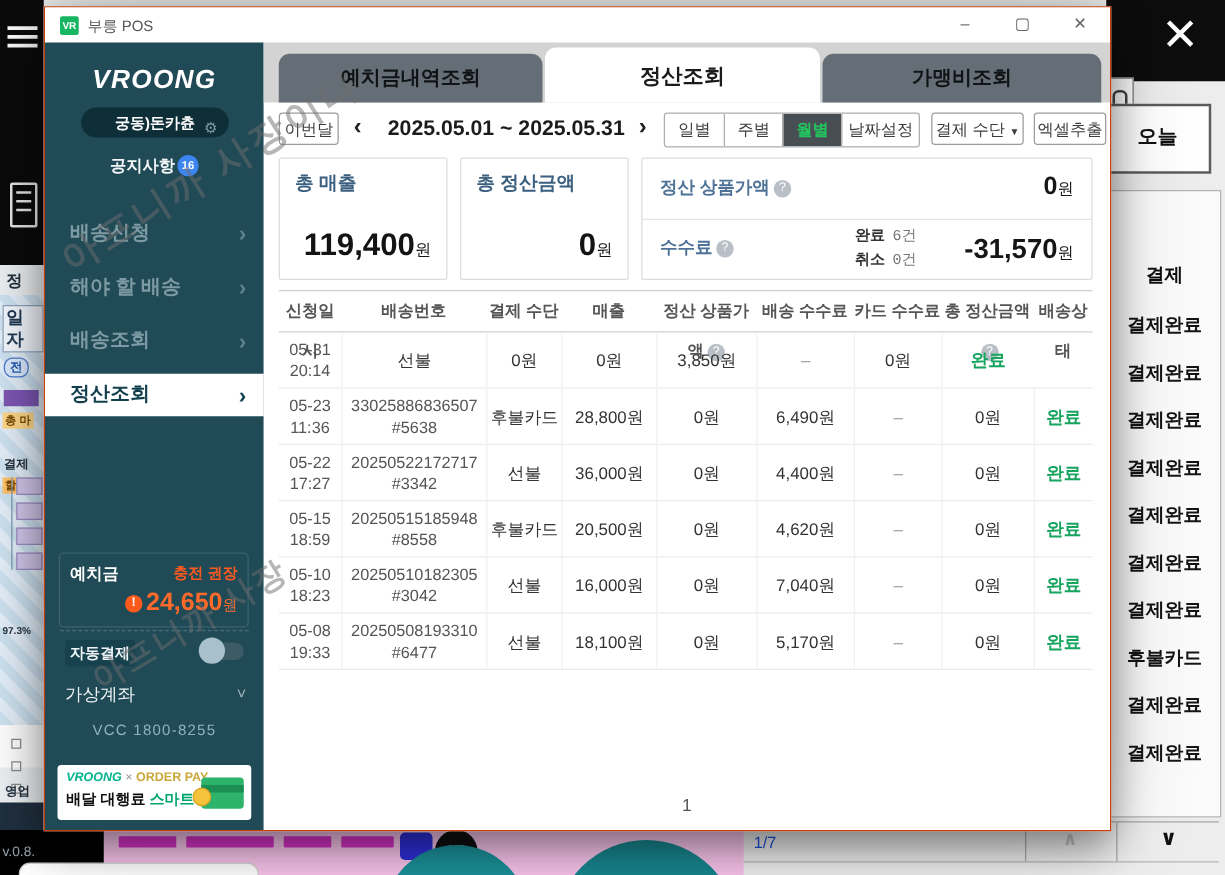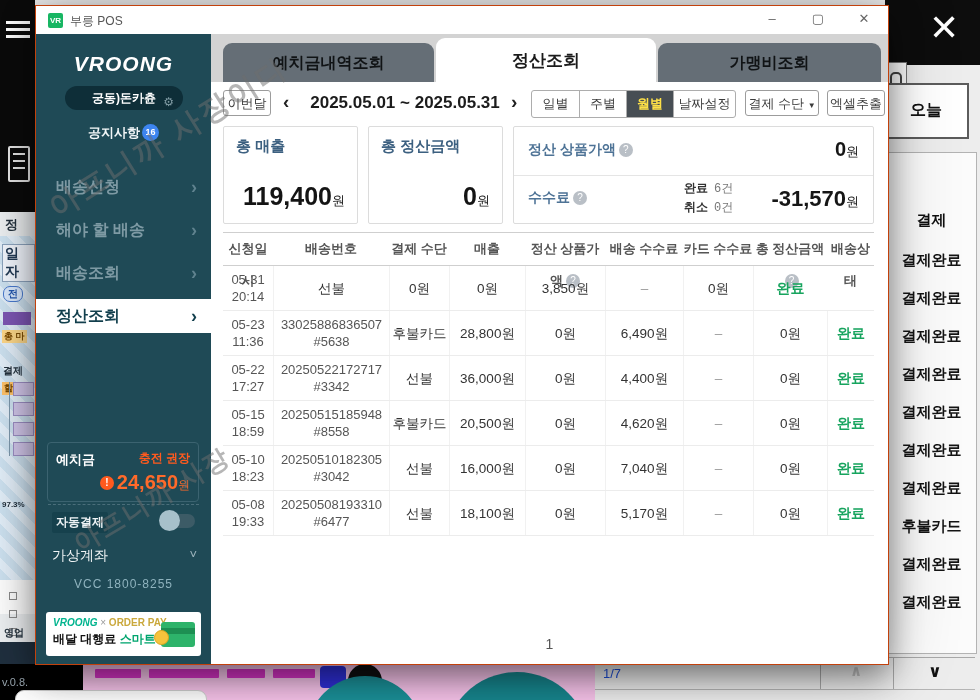--- a/index.html
+++ b/index.html
@@ -105,21 +105,21 @@
   .tab{position:absolute;top:9px;height:39px;line-height:39px;background:#656e76;border-radius:9px 9px 0 0;
     text-align:center;font-size:16px;font-weight:bold;color:#101315;}
   .tab.active{top:4px;height:44px;line-height:46px;background:#fff;color:#1b1b1b;font-size:17px;z-index:2;}
   .filters{position:absolute;left:0;top:56px;width:100%;height:30px;font-size:13px;color:#3c3c3c;}
   .btn{position:absolute;top:0;height:26px;line-height:26px;text-align:center;background:#fff;border:1px solid #9c9c9c;border-radius:3px;box-sizing:border-box;}
   .nav-arrow{position:absolute;top:1px;font-size:19px;font-weight:bold;color:#222;}
   .date-range{position:absolute;left:90px;top:3px;width:208px;text-align:center;font-size:17px;font-weight:700;color:#1c1c1c;}
   .seg{position:absolute;left:320px;top:0;height:26px;border:1px solid #adadad;border-radius:3px;display:flex;overflow:hidden;}
   .seg div{height:26px;line-height:26px;text-align:center;border-left:1px solid #adadad;box-sizing:border-box;}
   .seg div:first-child{border-left:none;}
-  .seg div.on{background:#474e54;color:#fde047;font-weight:bold;}
+  .seg div.on{background:#474e54;color:#22c55e;font-weight:bold;}
   .summary-card{position:absolute;top:92px;height:98px;background:#fff;border:1px solid #dcdcdc;border-radius:2px;box-sizing:border-box;}
   .sc-label{position:absolute;left:12px;top:10px;font-size:15px;font-weight:bold;color:#3c6080;}
   .sc-value{position:absolute;right:12px;bottom:12px;font-size:25px;font-weight:bold;color:#141414;}
   .sc-unit{font-size:13px;font-weight:normal;}
   .c3-row{position:absolute;left:0;width:100%;height:48px;}
   .c3-label{position:absolute;left:14px;top:14px;font-size:14px;font-weight:bold;color:#4e7396;}
   .c3-value{position:absolute;right:14px;top:11px;font-size:20px;font-weight:bold;color:#161616;}
   .c3-mid{position:absolute;left:170px;top:5px;font-size:12px;color:#777;line-height:19px;font-family:Liberation Mono, monospace;}
   .c3-mid b{color:#333;margin-right:6px;}
   .qmark{display:inline-block;width:14px;height:14px;background:#b9bfc6;border-radius:50%;color:#fff;

